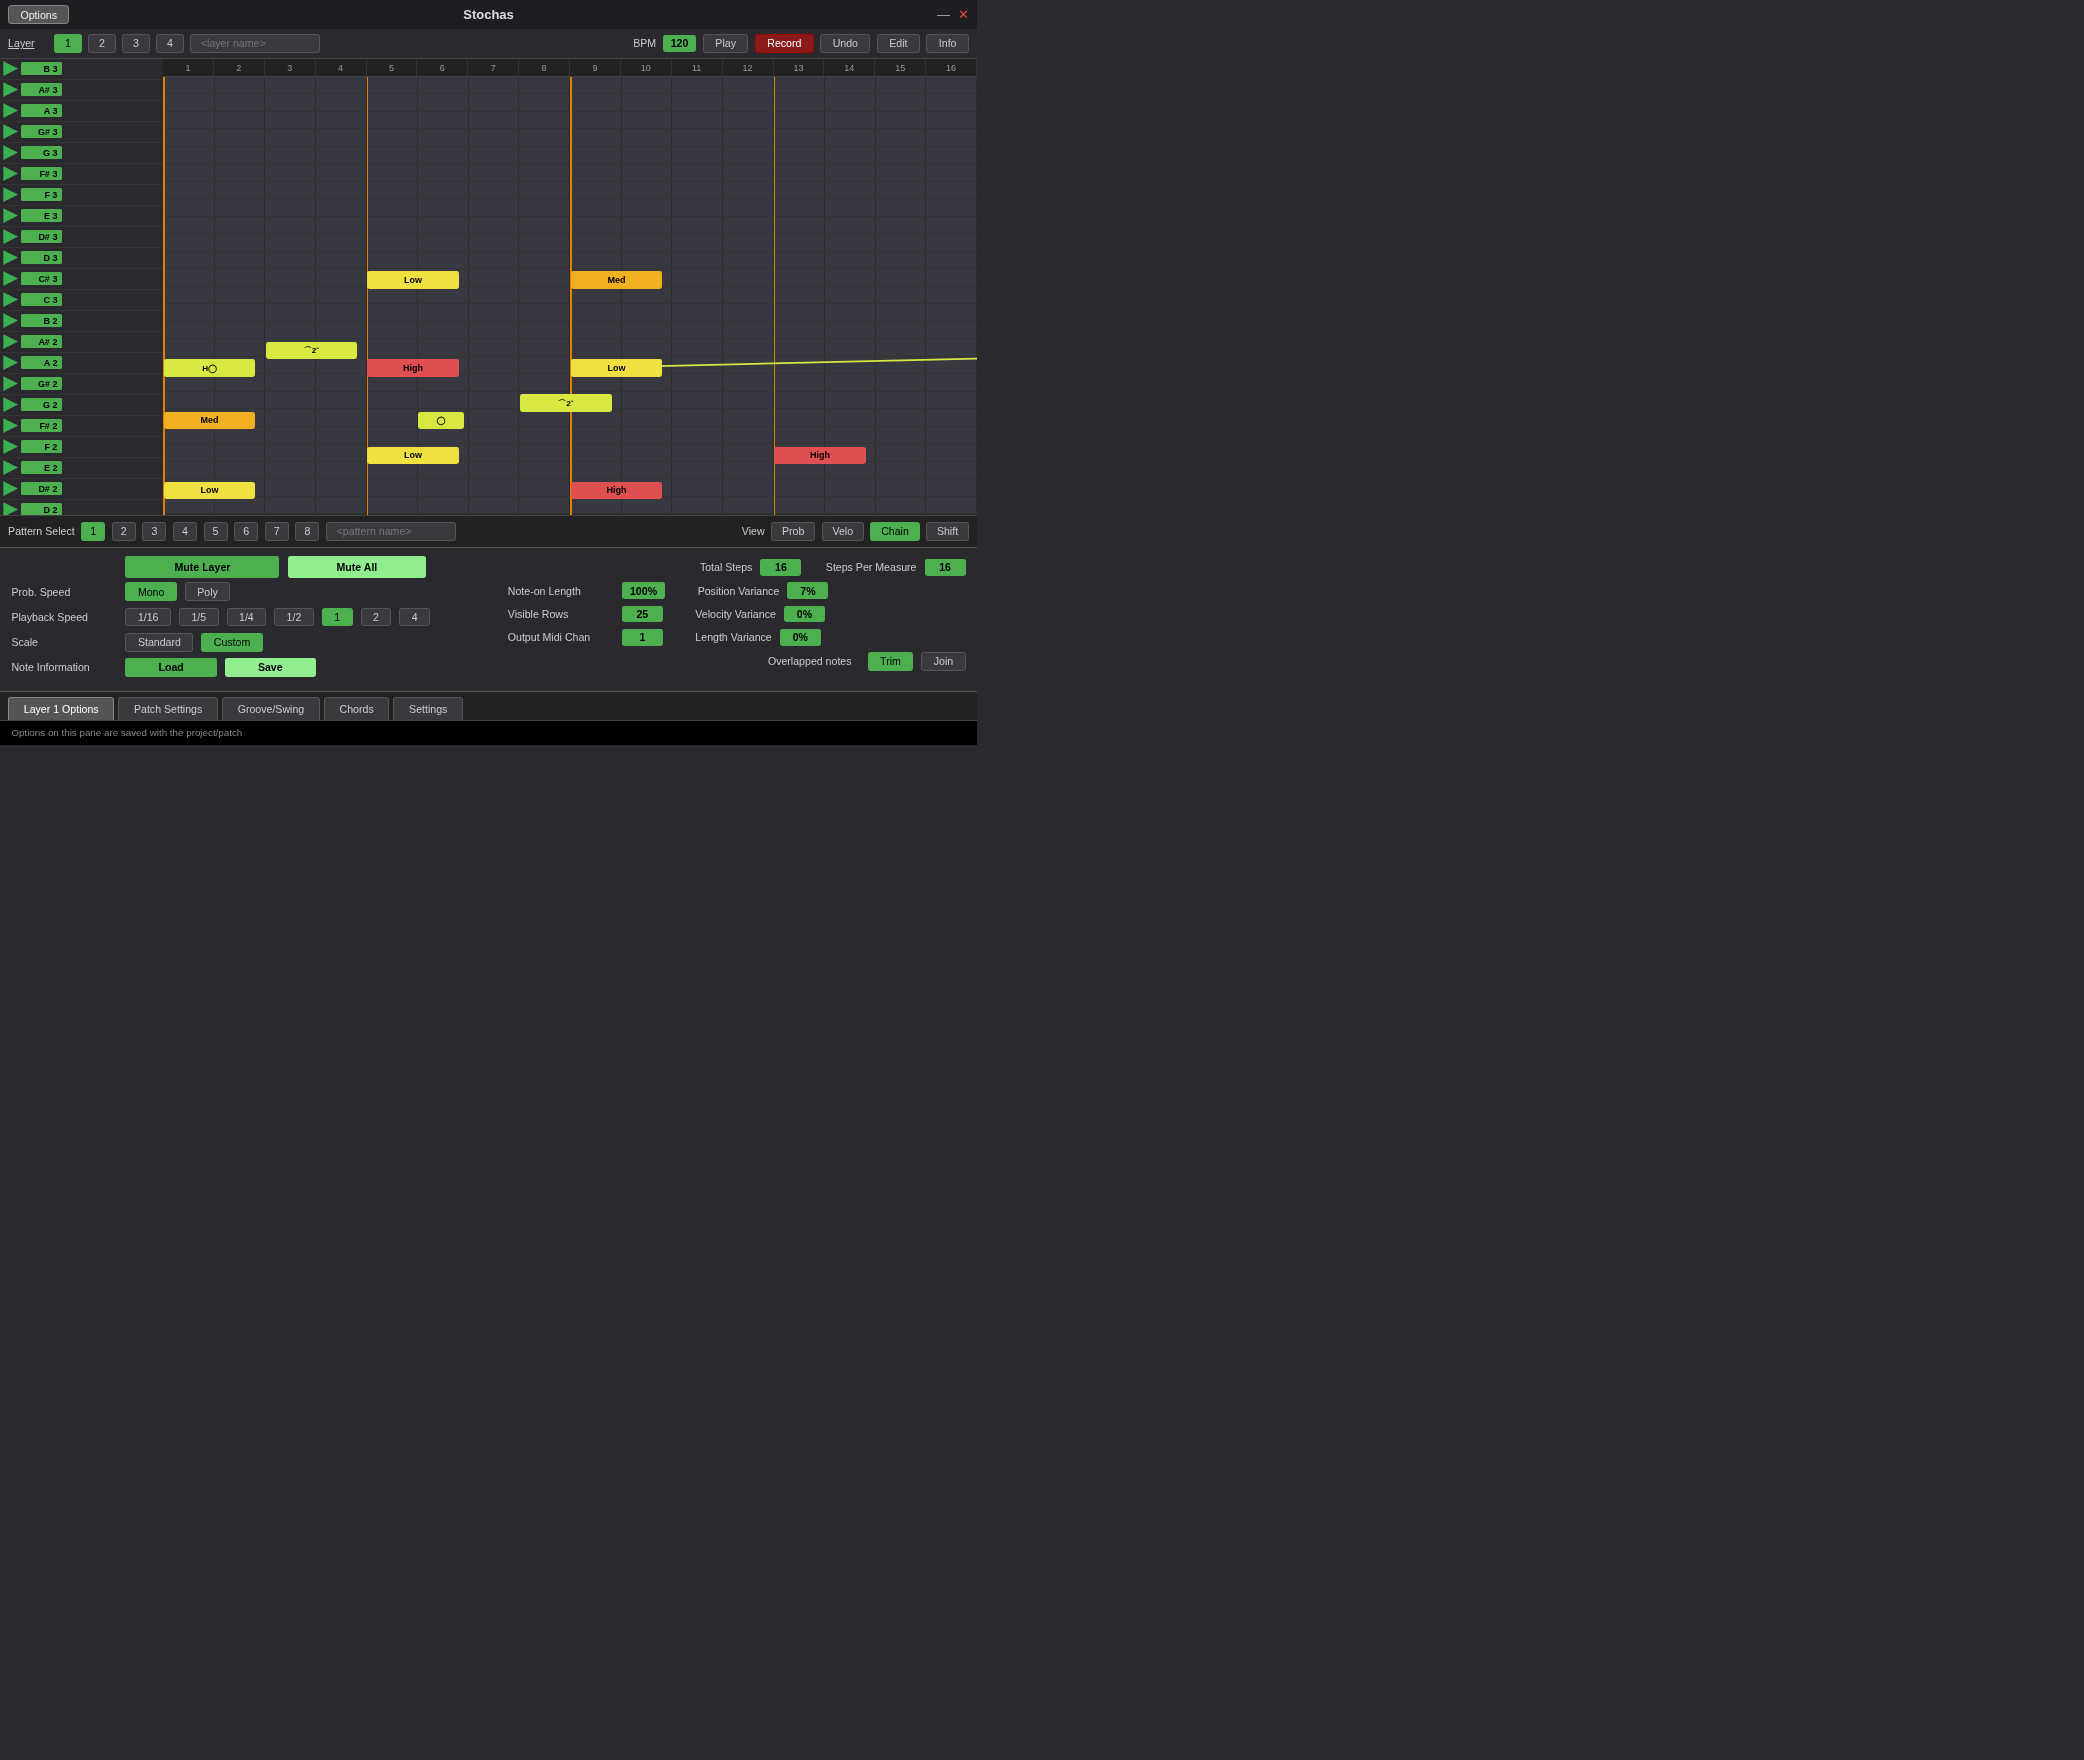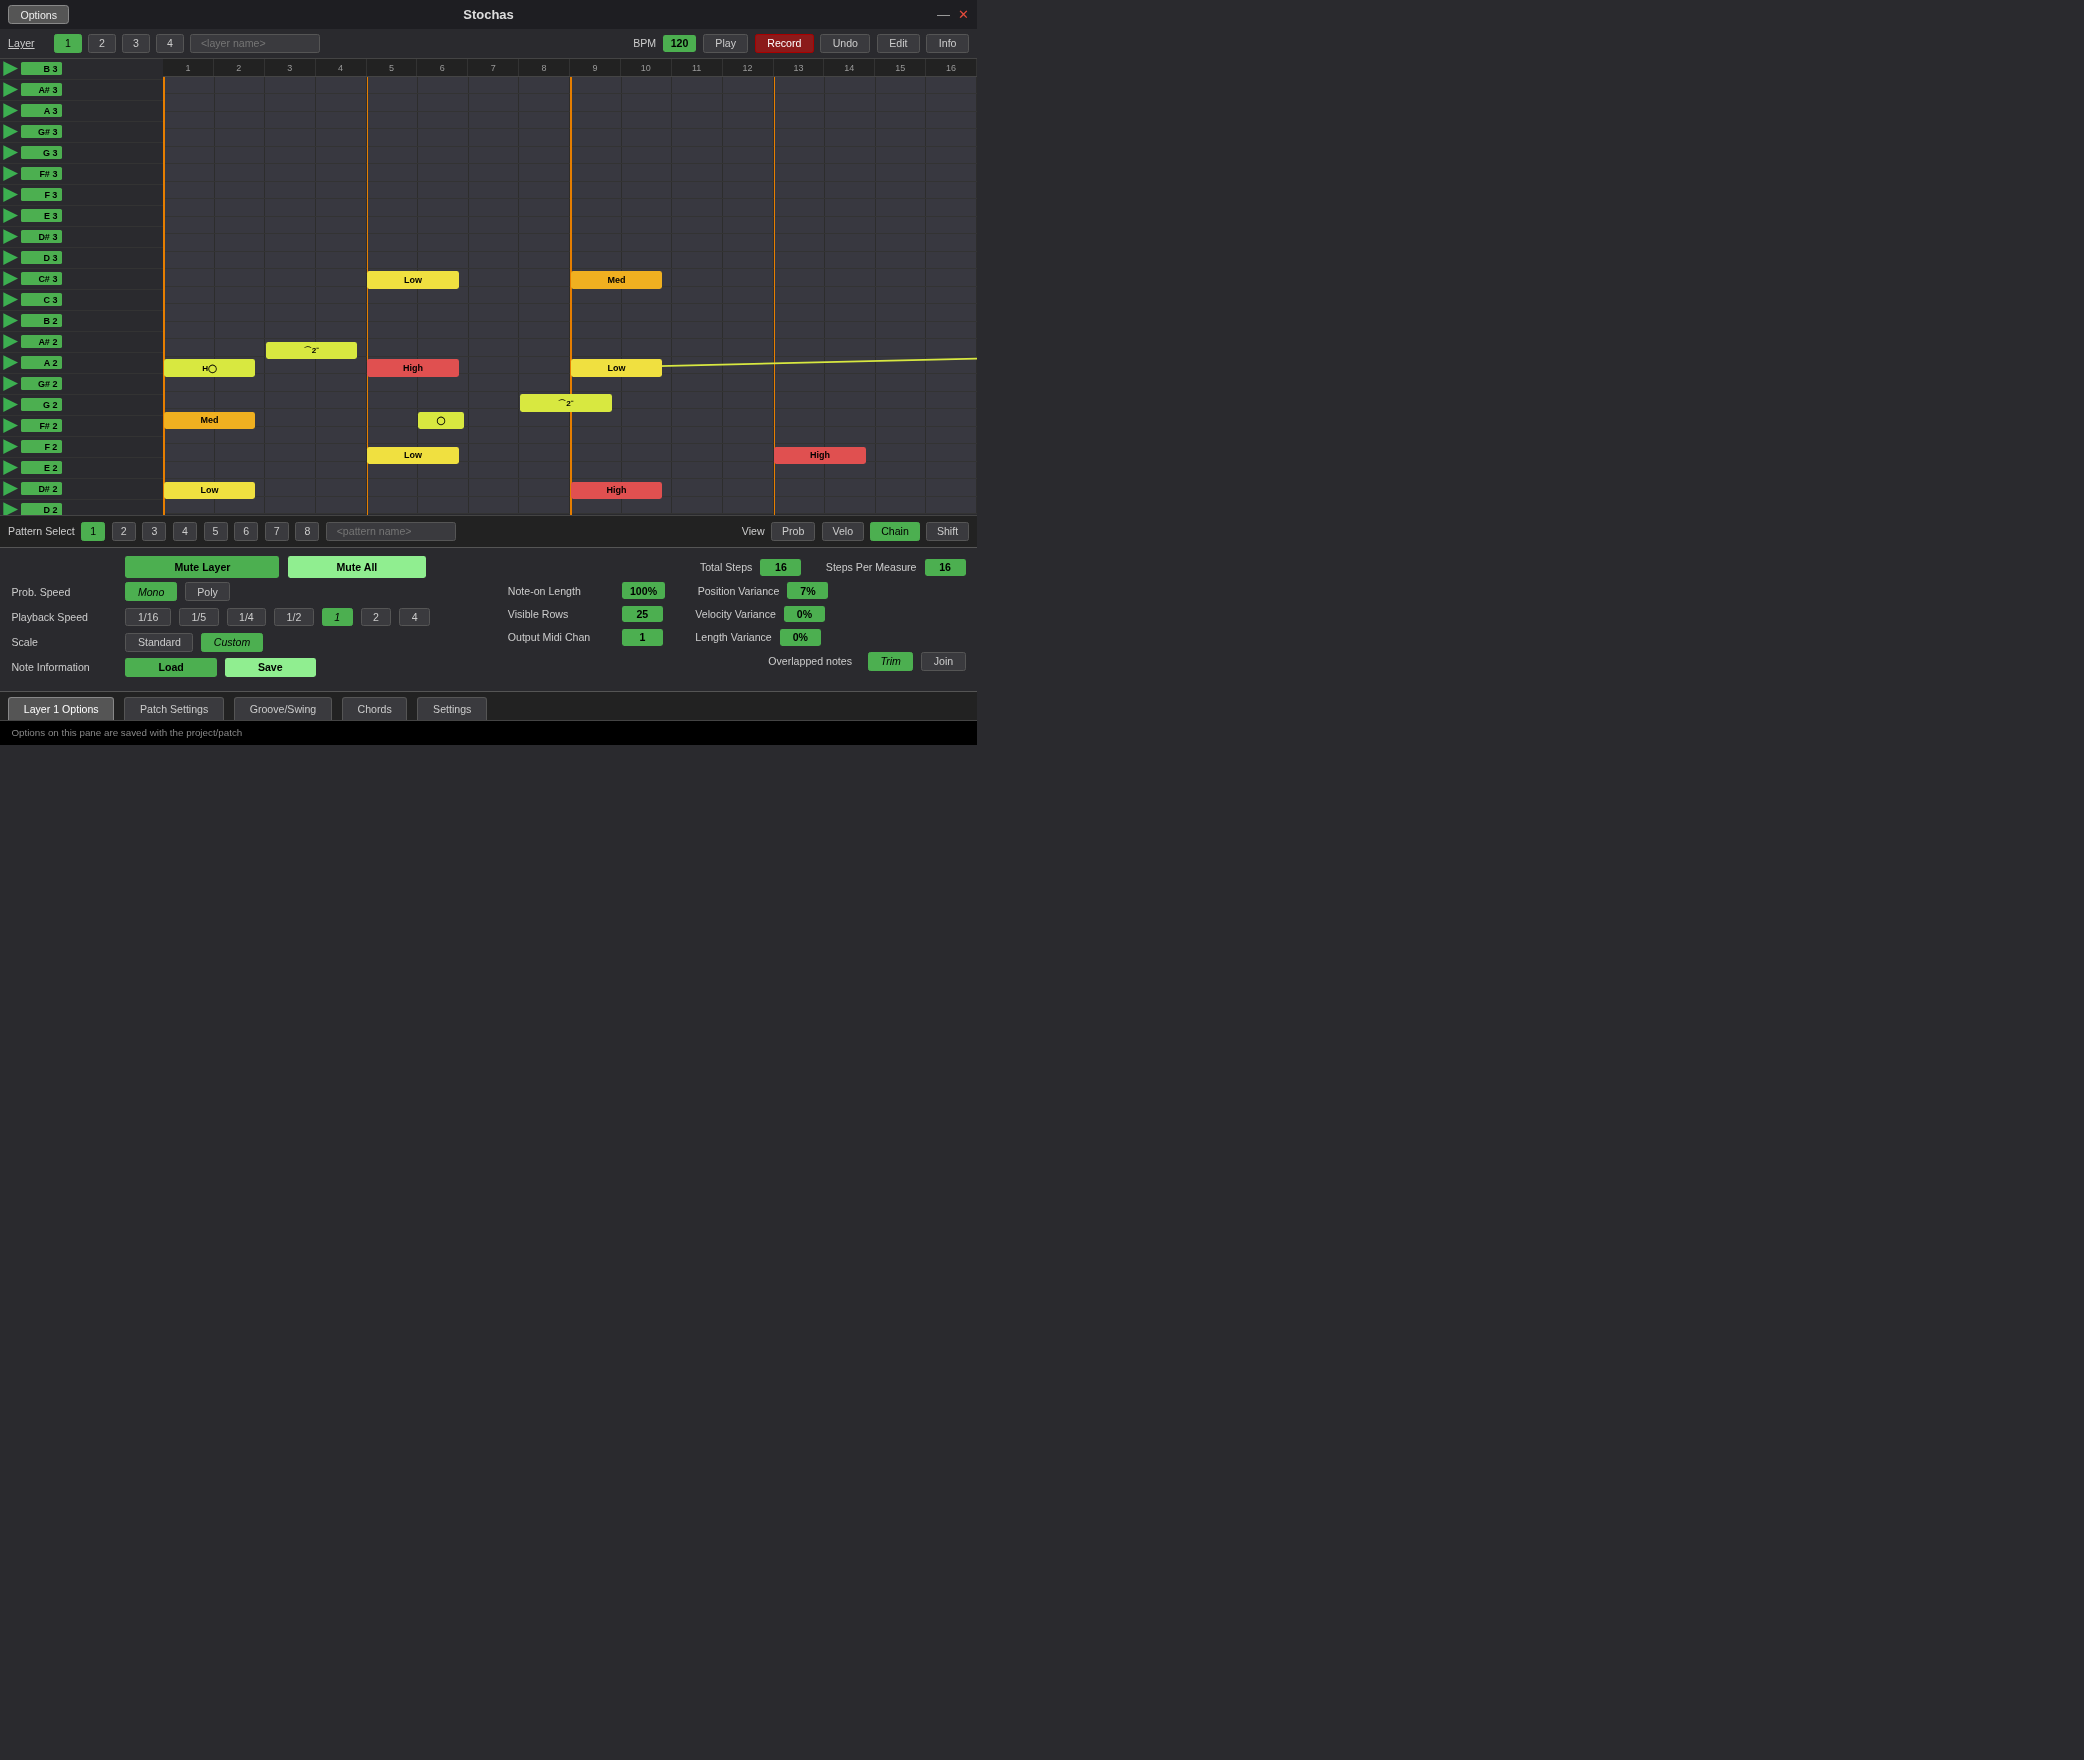--- a/index.html
+++ b/index.html
@@ -276,38 +276,38 @@
     }
     .opt-btn {
       background: #3a3a3e;
       border: 0.8px solid #555;
       color: #ccc;
       padding: 2.4px 11.4px;
       border-radius: 2.4px;
       cursor: pointer;
       font-size: 10.6px;
     }
-    .opt-btn.green { background: #4caf50; color: #000; border-color: #4caf50; font-style: italic; }
+    .opt-btn.green { background: #4caf50; color: #000; border-color: #4caf50; }
     .opt-val {
       background: #4caf50;
       color: #000;
       font-size: 10.6px;
       font-weight: bold;
       padding: 2.4px 8.1px;
       border-radius: 2.4px;
       min-width: 41px;
       text-align: center;
     }
     
     .tab-bar {
       display: flex;
       background: #222;
       border-top: 1.6px solid #555;
       padding: 4.9px 8.1px 0;
-      gap: 10px;
+      gap: 4px;
     }
     .tab-btn {
       background: #3a3a3e;
       border: 0.8px solid #555;
       border-bottom: none;
       color: #ccc;
       padding: 4.9px 14.7px;
       border-radius: 3.3px 3.3px 0 0;
       cursor: pointer;
       font-size: 10.6px;

